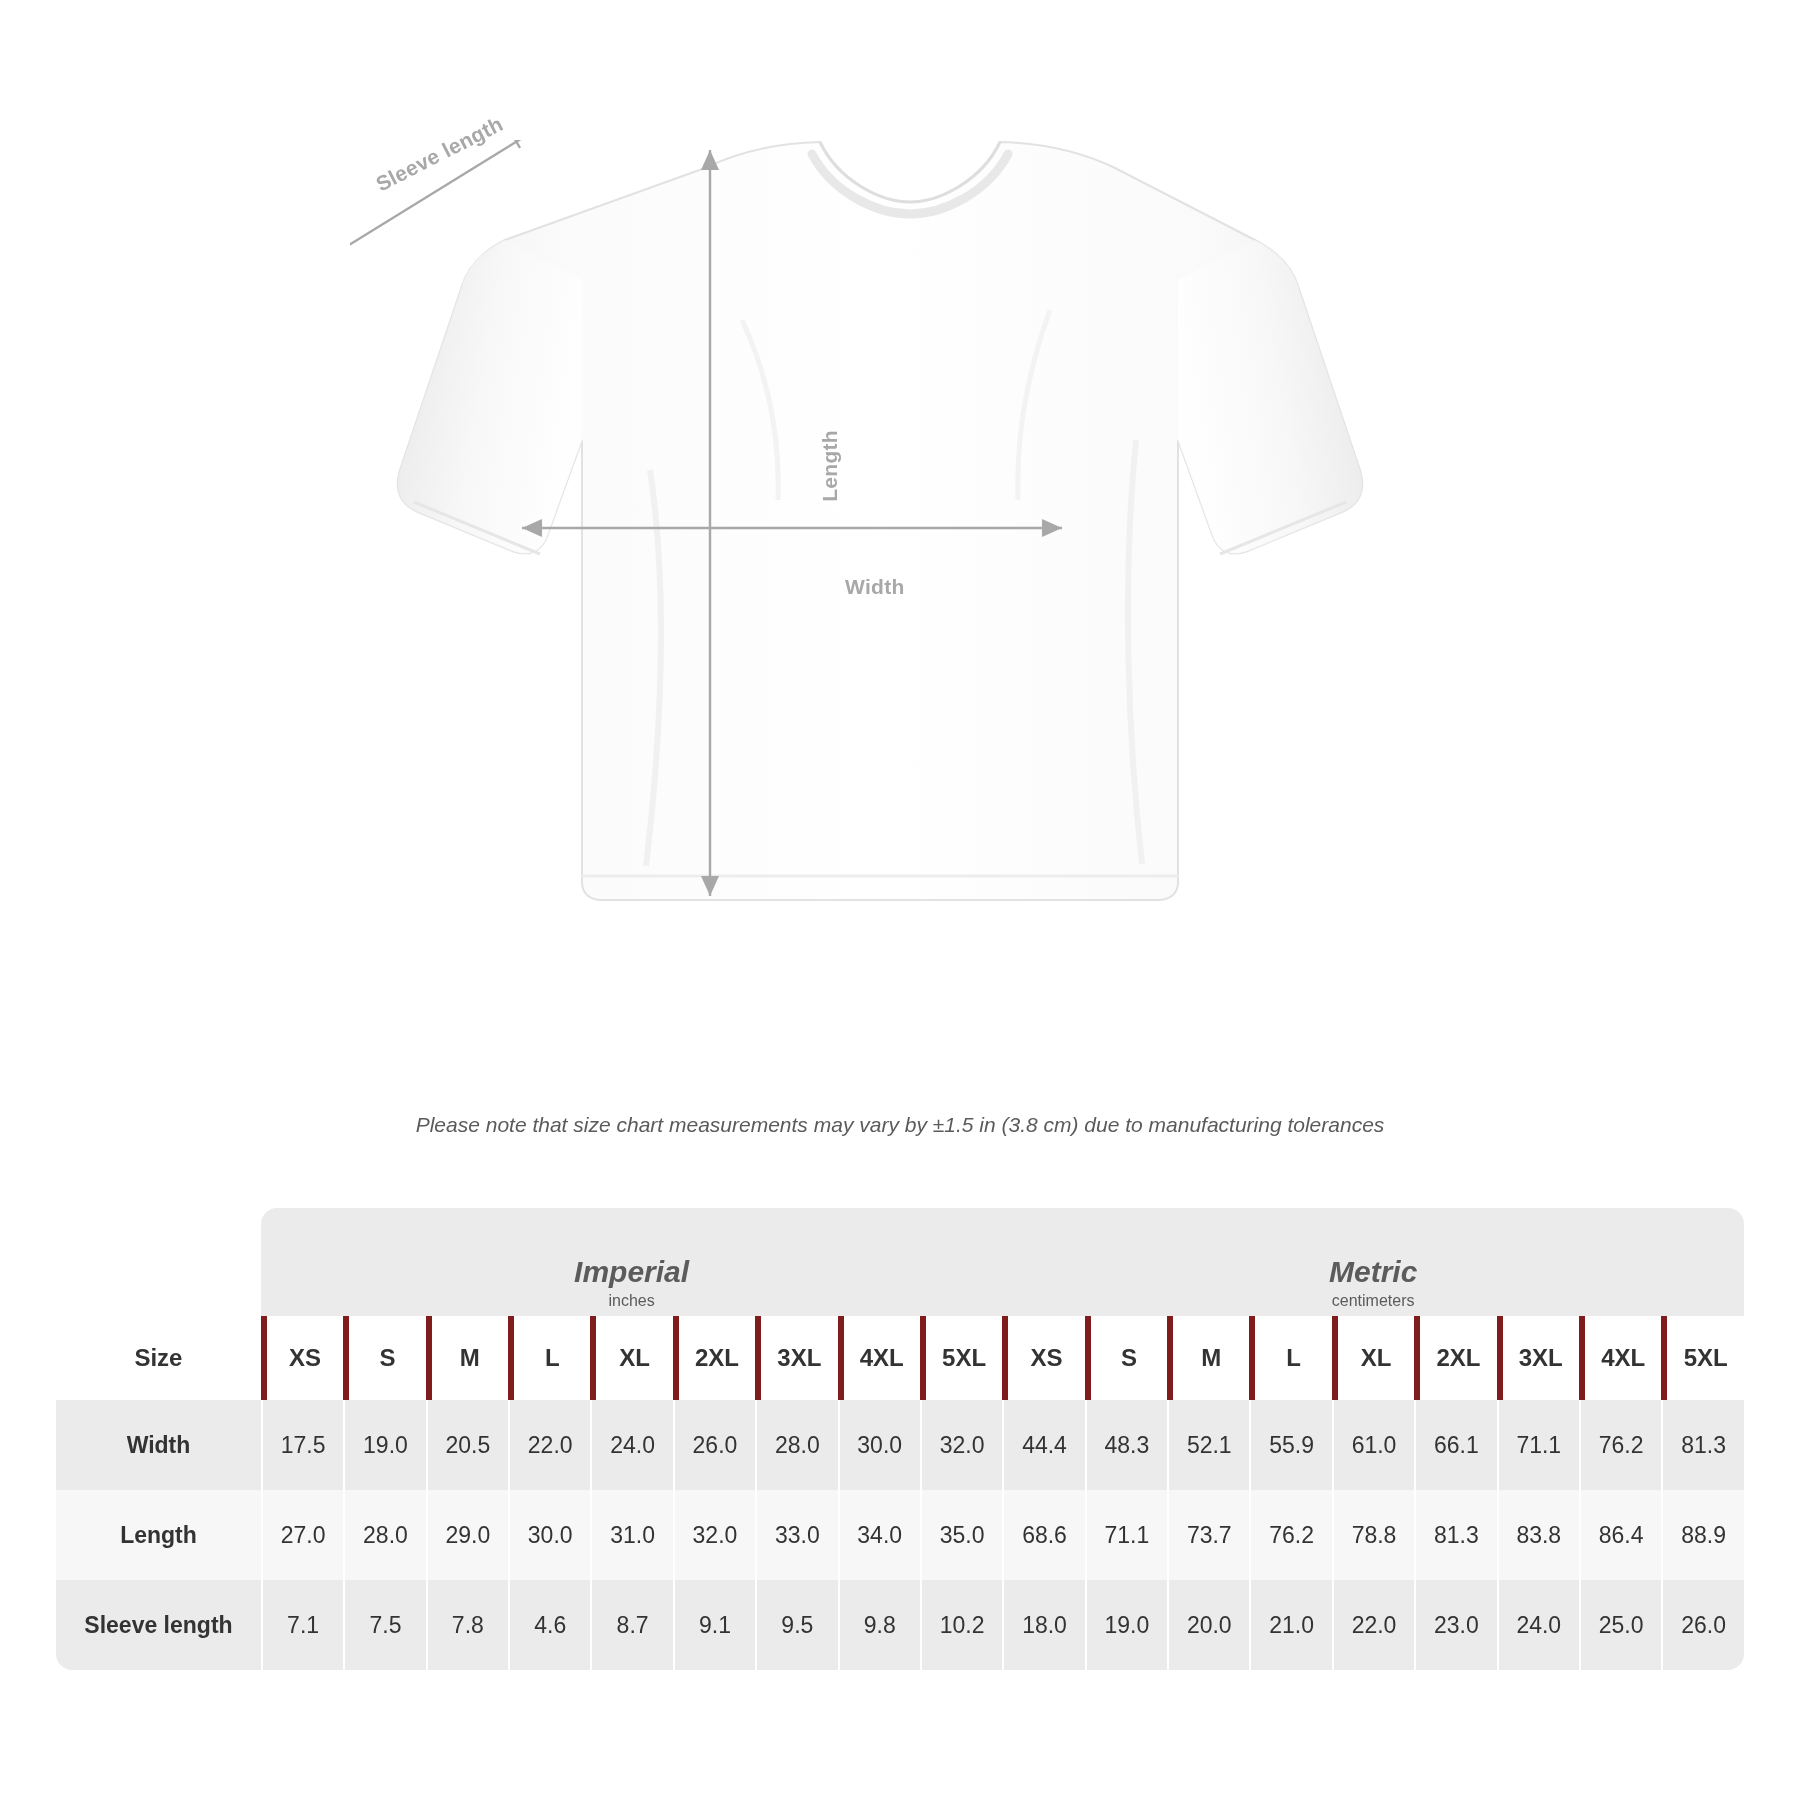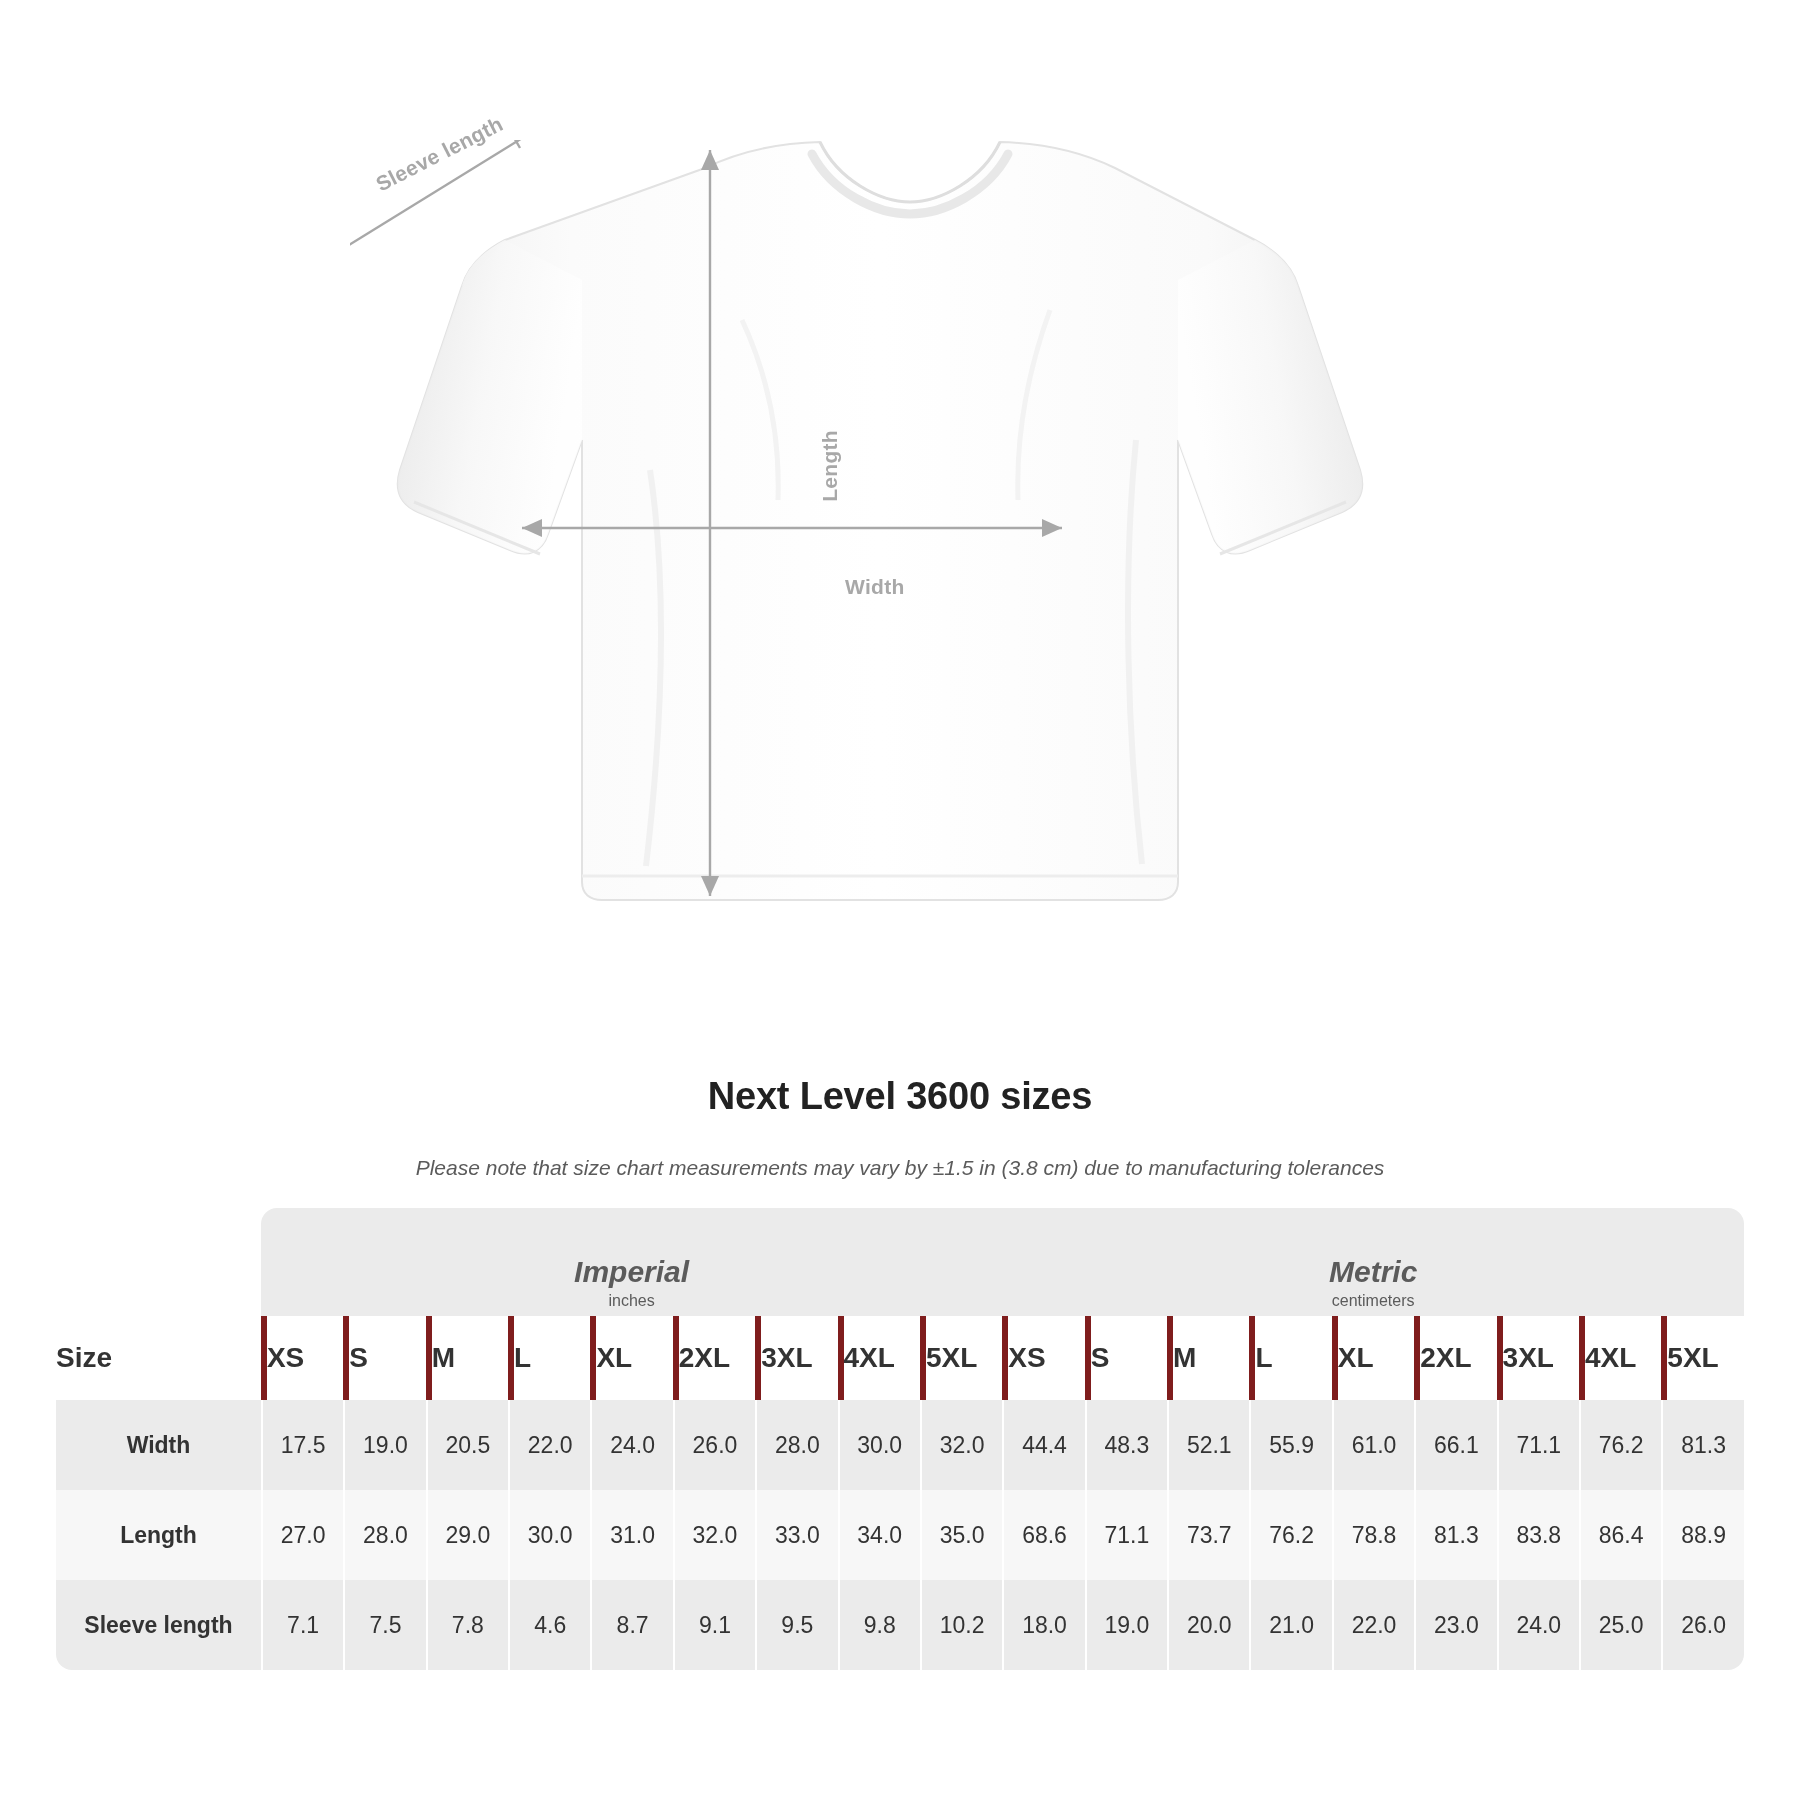--- a/index.html
+++ b/index.html
@@ -128,24 +128,24 @@
     font-size: 16px;
     color: #5b5b5b;
     line-height: 1.5;
   }
   .corner-cell {
     background: #ffffff;
   }
 
   .row-head {
     height: 84px;
-    text-align: left;
+    text-align: center;
     vertical-align: middle;
     font-weight: bold;
-    font-size: 28px;
+    font-size: 24px;
     color: #333333;
     background: #ffffff;
   }
   .row-label {
     text-align: center;
     vertical-align: middle;
     font-weight: bold;
     font-size: 23px;
     color: #333333;
   }
@@ -259,21 +259,20 @@
         </g>
       </svg>
 
       <div class="dim-label label-sleeve">Sleeve length</div>
       <div class="dim-label label-length">Length</div>
       <div class="dim-label label-width">Width</div>
     </div>
   </div>
 
   <div class="title-block">
-    <div class="chart-title">Next Level 3600 sizes</div>
     <div class="chart-note">Please note that size chart measurements may vary by ±1.5 in (3.8 cm) due to manufacturing tolerances</div>
   </div>
 
   <div class="table-wrap">
     <table class="size-table">
       <colgroup>
         <col style="width:194px">
         <col style="width:78px">
           <col style="width:78px">
           <col style="width:78px">

